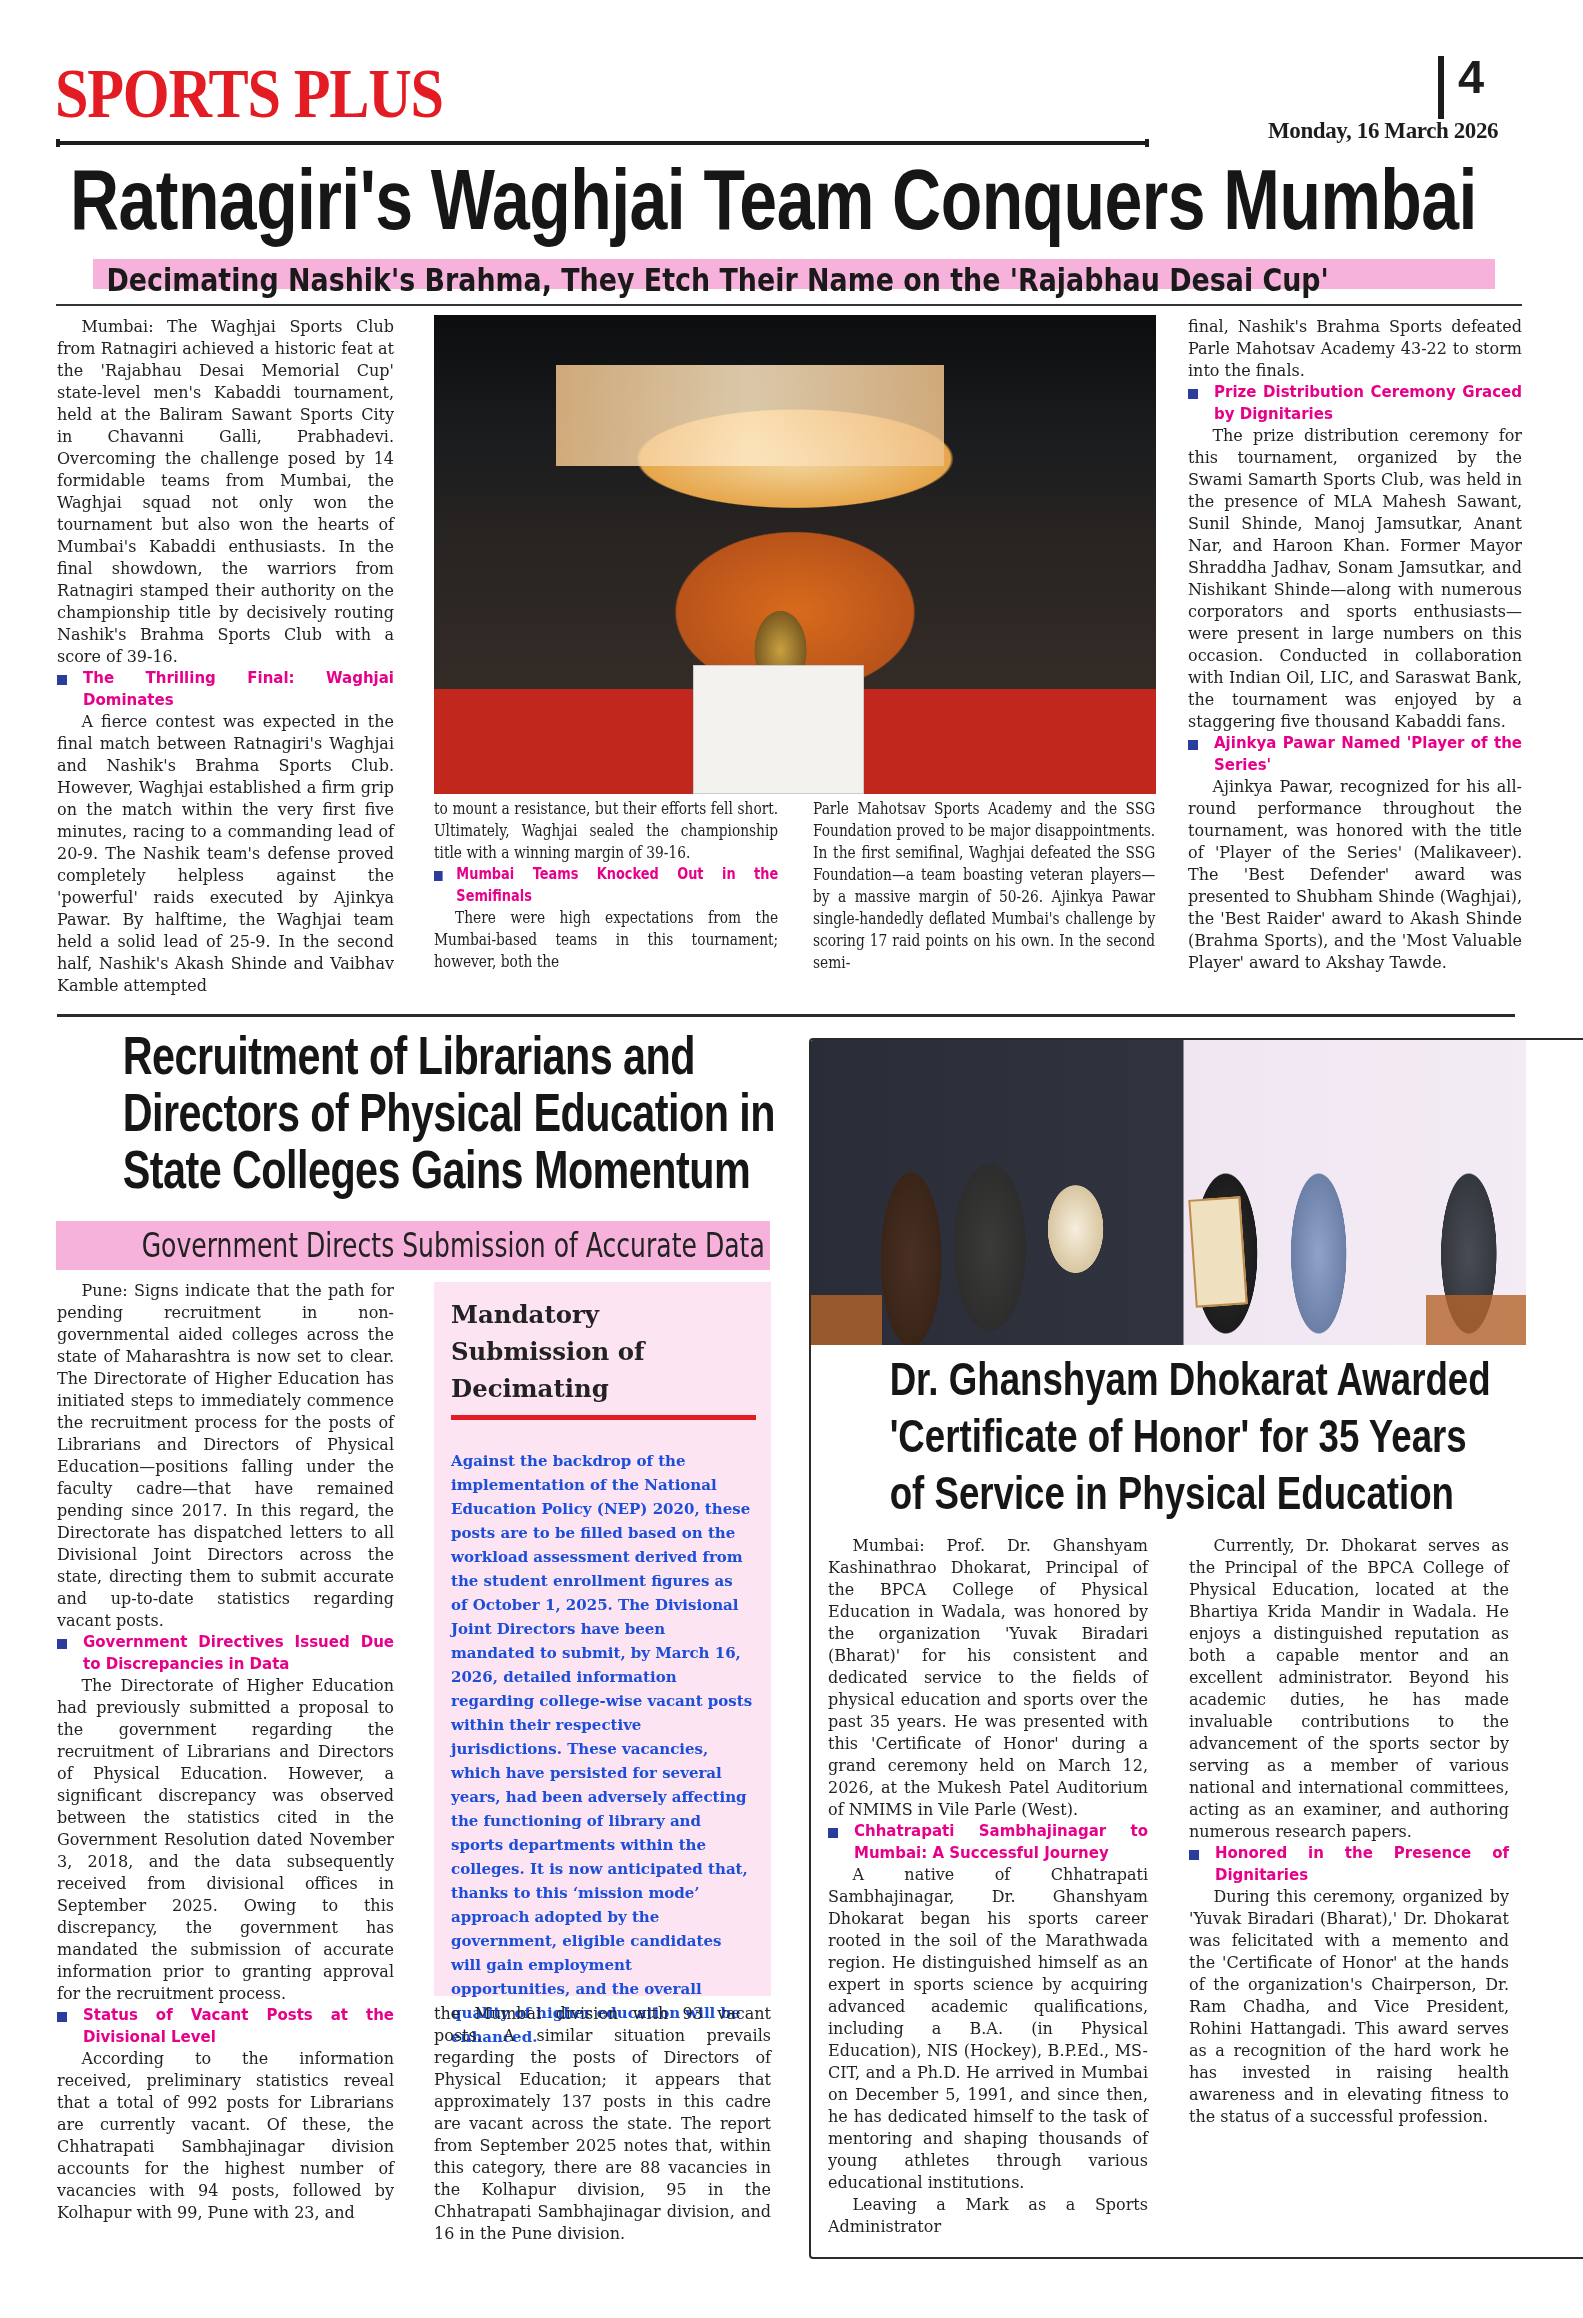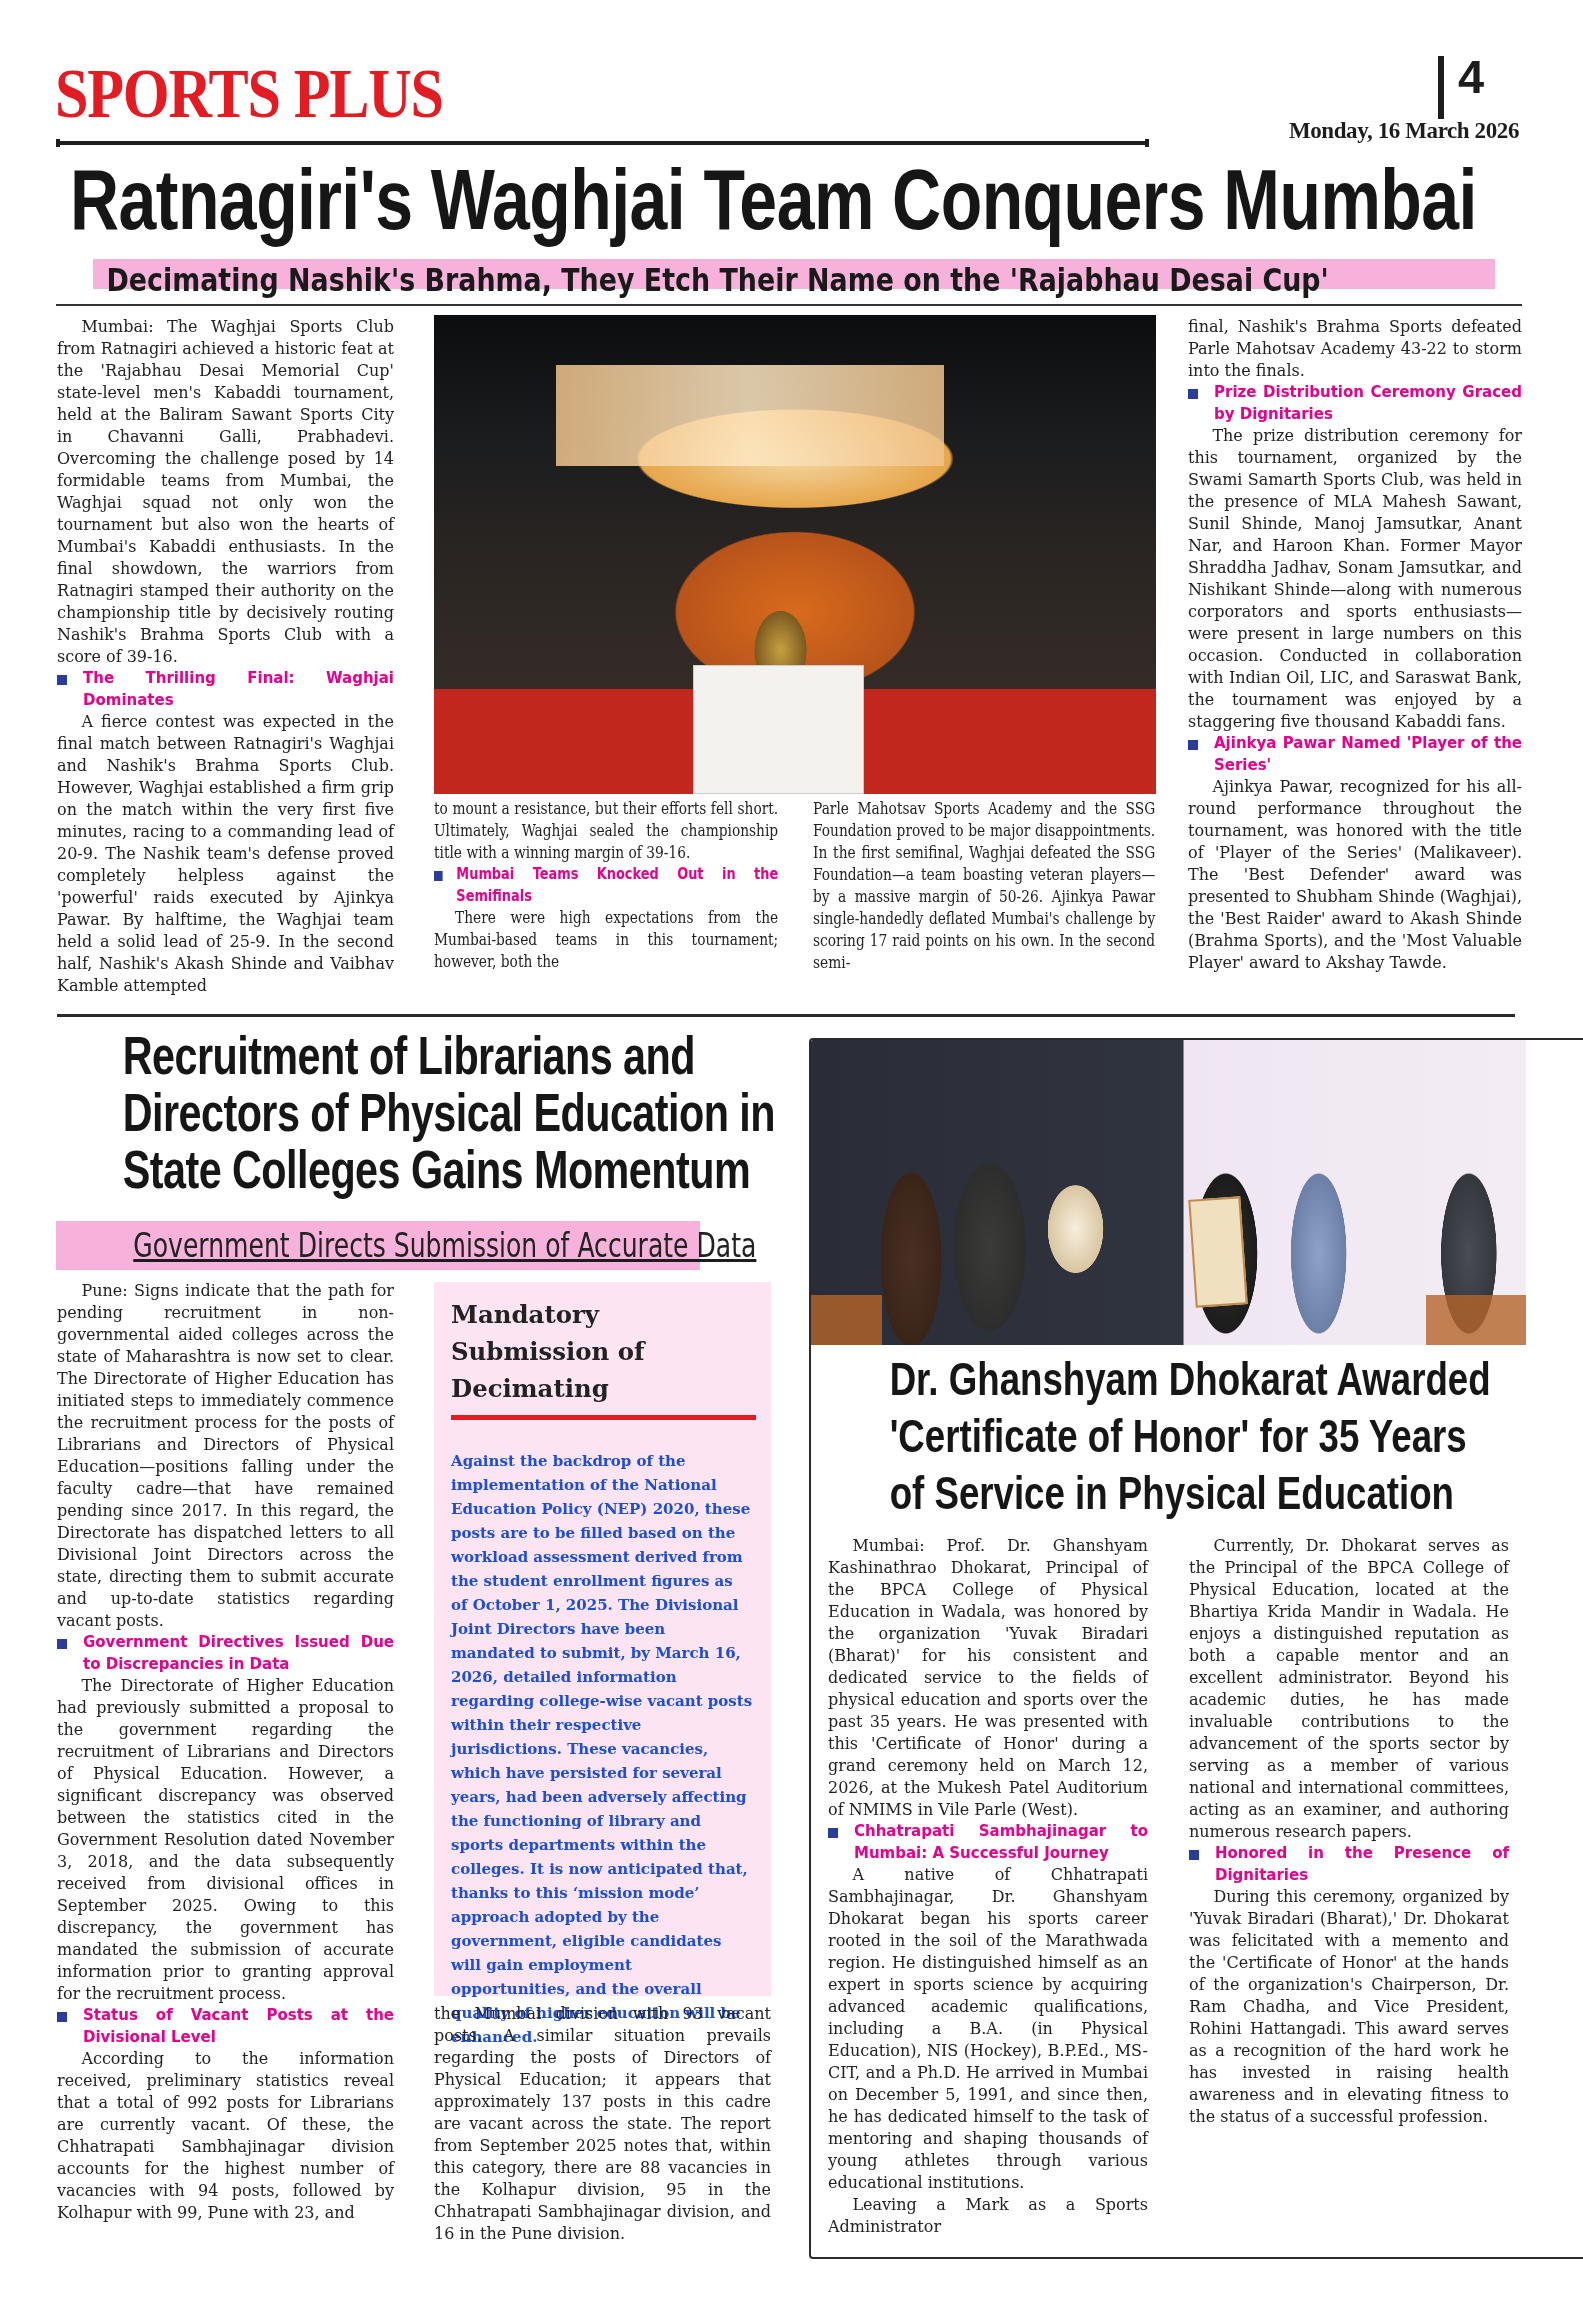--- a/index.html
+++ b/index.html
@@ -5,21 +5,21 @@
   * { box-sizing: border-box; margin: 0; padding: 0; }
   html, body { width: 1583px; height: 2319px; background: #ffffff; overflow: hidden; }
   body { position: relative; font-family: "DejaVu Serif", "Liberation Serif", serif; color: #1d1d1d; }
   .abs { position: absolute; }
 
   
   .logo { left: 55px; top: 59px; font-family: "Liberation Serif", serif; font-weight: bold; color: #e31b23;
           font-size: 70px; line-height: 69px; letter-spacing: -1.4px; transform: scaleX(0.86); transform-origin: left top; white-space: nowrap; }
   .pageno-bar { left: 1438px; top: 56px; width: 5.7px; height: 63px; background: #1d1d1d; }
   .pageno { left: 1458px; top: 52px; font-family: "Liberation Sans", sans-serif; font-weight: bold; font-size: 47px; line-height: 50px; }
-  .dateline { left: 1268px; top: 118px; width: 251px; text-align: right; font-family: "Liberation Serif", serif; font-weight: bold; font-size: 23px; letter-spacing: -0.4px; }
+  .dateline { left: 1268px; top: 118px; width: 251px; font-family: "Liberation Serif", serif; font-weight: bold; font-size: 23px; letter-spacing: -0.4px; }
   .rule-top { left: 56px; top: 141px; width: 1093px; height: 3.6px; background: #1d1d1d; }
   .rule-top::before, .rule-top::after { content: ""; position: absolute; top: -2.2px; width: 3.6px; height: 8px; background: #1d1d1d; }
   .rule-top::before { left: 0; } .rule-top::after { right: 0; }
 
   .headline { font-family: "Liberation Sans", sans-serif; font-weight: bold; color: #161616; white-space: nowrap; letter-spacing: -0.7px; }
   .h-main { left: 70px; top: 149px; font-size: 85px; line-height: 101px; transform: scaleX(0.80); transform-origin: left top; }
 
   .pinkbar { background: #f7b2dc; }
   .sub-main { left: 93px; top: 259px; width: 1402px; height: 30px; }
   .sub-main span { display: block; font-family: "DejaVu Sans", sans-serif; font-weight: bold; font-size: 32px; line-height: 43px;
@@ -43,21 +43,21 @@
       radial-gradient(ellipse 215px 144px at 50% 62%, #d86b1c 0%, #b8531a 55%, transparent 56%),
       linear-gradient(180deg, transparent 0 78%, #c1271c 78% 100%),
       radial-gradient(ellipse 345px 108px at 50% 30%, #f2d7a0 0%, #e7a64b 45%, transparent 46%),
       linear-gradient(180deg, #0b0d0f 0%, #1a1c1e 25%, #2a2522 50%, #3b302a 100%); }
   .photo-kabaddi .cheque { position: absolute; left: 259px; top: 350px; width: 171px; height: 129px; background: #f4f2ee; border: 0.7px solid #ccc; }
   .photo-kabaddi .banner { position: absolute; left: 122px; top: 50px; width: 388px; height: 101px; background: linear-gradient(90deg, #f0c38b, #fde7c2 50%, #f0c38b); opacity: .85; }
 
   
   .h-second { left: 43px; top: 1027px; width: 725px; text-align: right; white-space: normal; font-size: 53px; line-height: 57px; }
   .h-second .line { display: block; transform: scaleX(0.78); transform-origin: center top; white-space: nowrap; }
-  .sub-second { left: 56px; top: 1221px; width: 644px; height: 49px; text-decoration: underline; }
+  .sub-second { left: 56px; top: 1221px; width: 714px; height: 49px; }
   .sub-second span { display: block; text-align: center; font-family: "DejaVu Sans", sans-serif; font-size: 33px; line-height: 49px; color: #222;
                      transform: scaleX(0.76); transform-origin: center; white-space: nowrap; }
 
   .sidebar { left: 434px; top: 1282px; width: 337px; height: 714px; background: #fce4f2; padding: 14.4px 18.7px 14.4px 17px; }
   .sidebar-title { font-family: "DejaVu Serif", serif; font-weight: bold; font-size: 24.4px; line-height: 37px; color: #222; }
   .sidebar-rule { width: 305px; height: 5.7px; background: #e31b23; margin-top: 7.2px; margin-bottom: 29px; }
   .sidebar-body { font-family: "DejaVu Serif", serif; font-weight: bold; font-size: 15px; line-height: 24px; color: #1d4ed8; }
 
   .card { left: 809px; top: 1038px; width: 788px; height: 1221px; border: 2.9px solid #2b2b2b; border-radius: 4px; overflow: hidden; }
   .photo-award { position: absolute; left: 0; top: 0; width: 715px; height: 305px;

